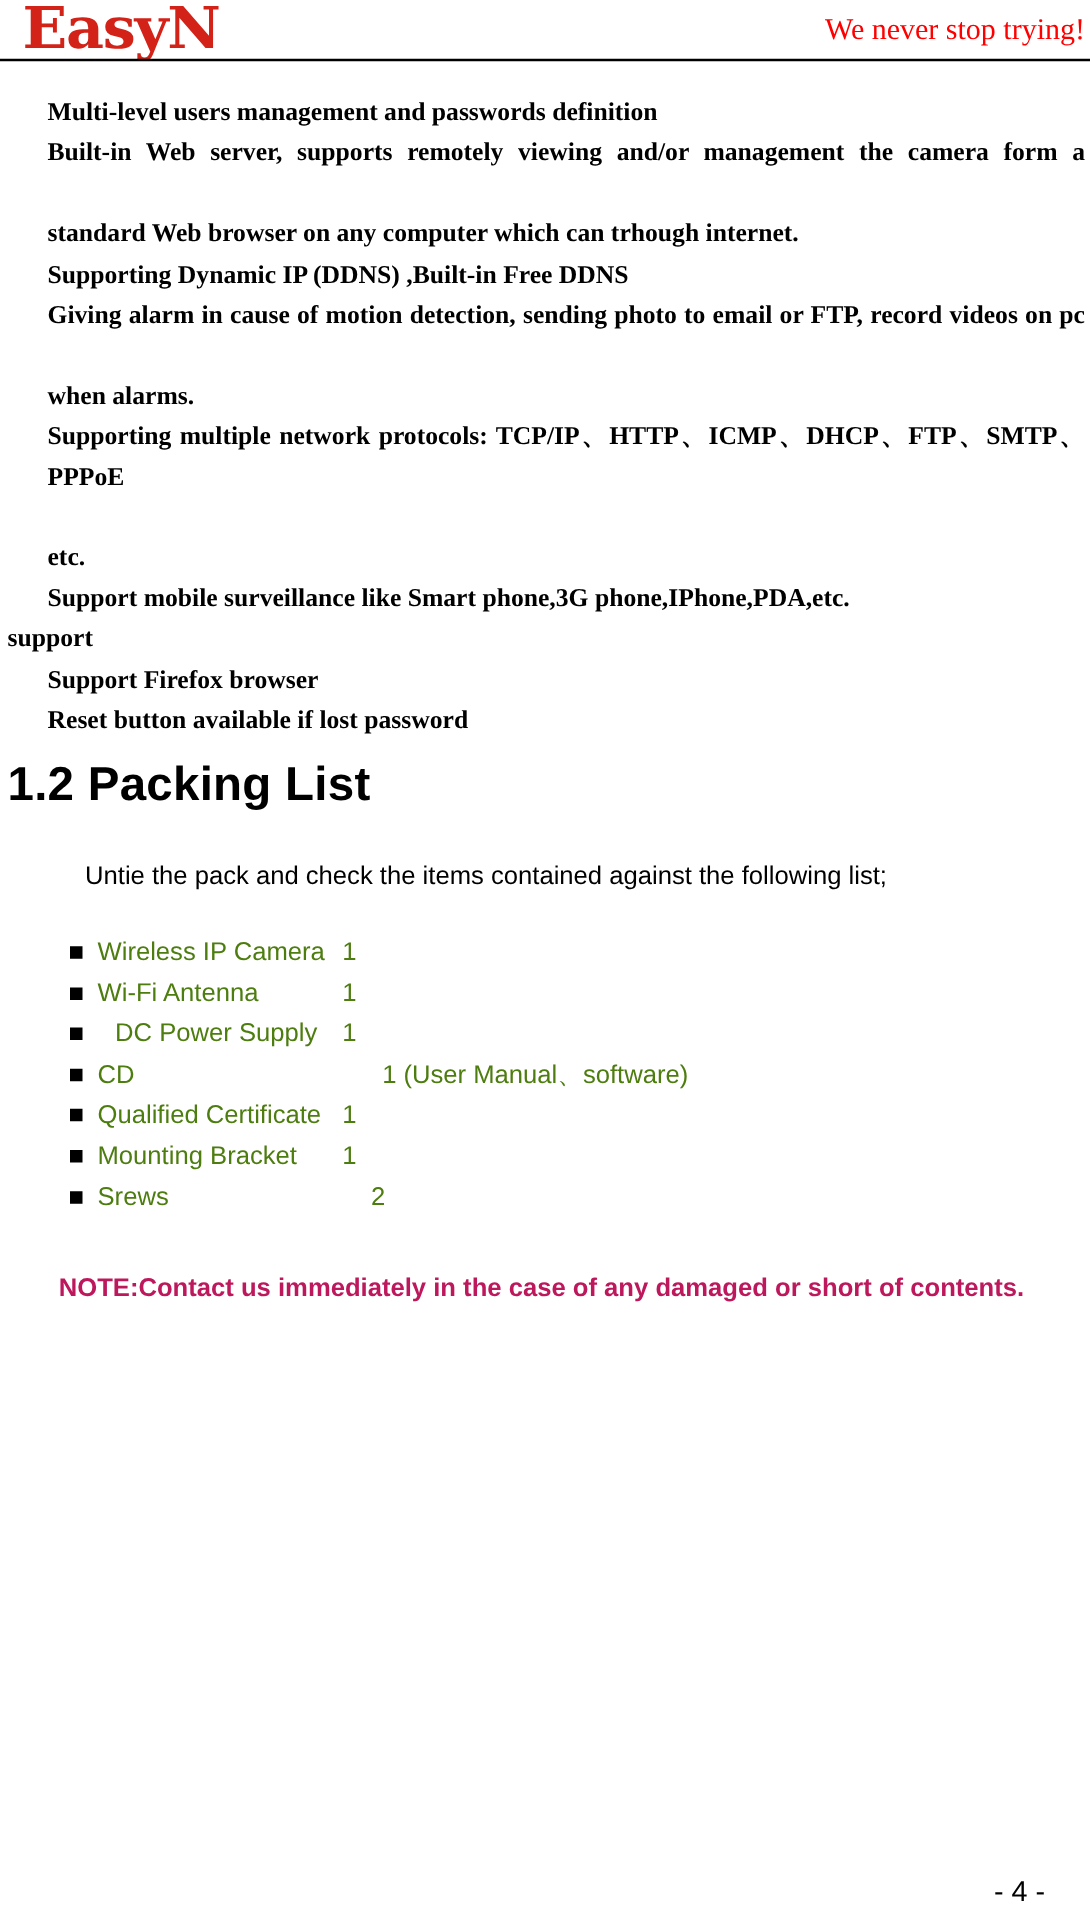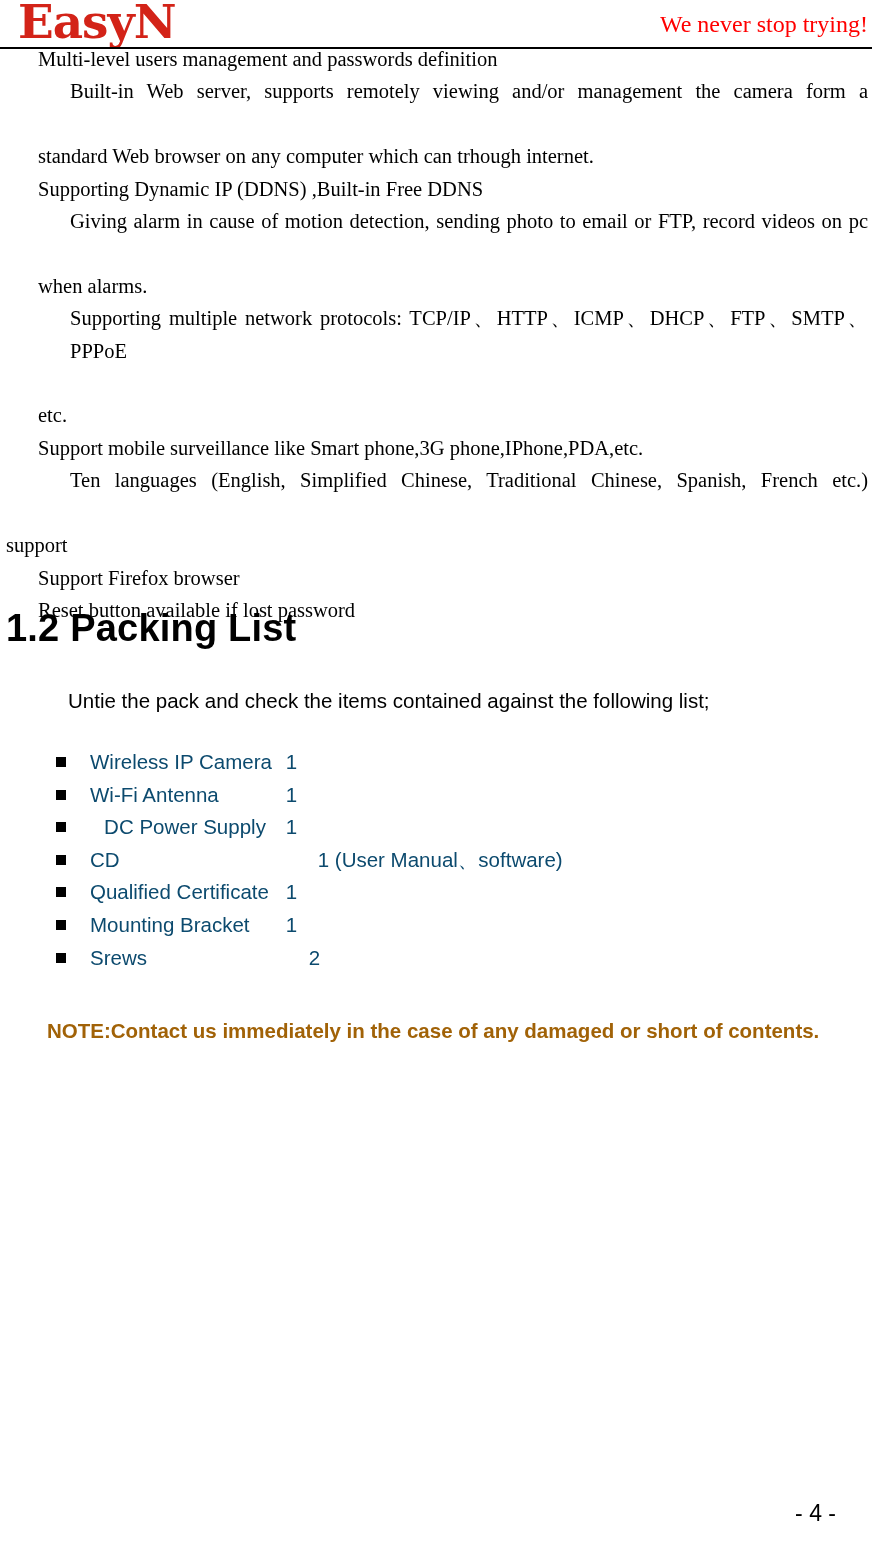--- a/index.html
+++ b/index.html
@@ -52,41 +52,41 @@
     top: 47px;
     width: 872px;
     height: 2px;
     background: #000000;
   }
 
   
   .feature-list {
     position: absolute;
     left: 0;
-    top: 43px;
-    width: 872px;
+    top: 74px;
+    width: 872px;
+    font-weight: bold;
   }
   .feature-line {
     font-family: "Liberation Serif", serif;
     font-size: 20.5px;
     line-height: 32.4px;
     color: #000;
     margin: 0;
     padding: 0 4px 0 38px;
     text-align: justify;
     text-justify: inter-word;
   }
   
   .feature-line.nomargin {
     padding-left: 6px;
   }
   .j-force {
     display: block;
     text-align: justify;
-    margin-left: 32px;
   }
   .j-force::after {
     content: "";
     display: inline-block;
     width: 100%;
   }
 
   
   .section-heading {
     position: absolute;
@@ -119,23 +119,23 @@
     margin: 0;
     padding: 0;
     position: relative;
     top: 32px;
   }
   .packing-item {
     display: block;
     position: relative;
     height: 32.6px;
     line-height: 32.6px;
-    padding-left: 56px;
-    font-size: 20.5px;
-    color: #0c4a6e;
+    padding-left: 44px;
+    font-size: 20.5px;
+    color: #4d7c0f;
     white-space: nowrap;
   }
   .bullet-square {
     position: absolute;
     left: 56px;
     top: 11px;
     width: 10px;
     height: 10px;
     background: #000;
   }
@@ -151,21 +151,21 @@
 
   
   .packing-note {
     position: absolute;
     left: 47px;
     top: 1018px;
     font-family: "Liberation Sans", sans-serif;
     font-weight: bold;
     font-size: 20.5px;
     line-height: 26px;
-    color: #a16207;
+    color: #be185d;
     white-space: nowrap;
   }
 
   
   .page-footer {
     position: absolute;
     right: 36px;
     bottom: 18px;
     font-family: "Liberation Sans", sans-serif;
     font-size: 23px;
@@ -205,23 +205,20 @@
   <p class="feature-line">
     <span class="j-force">Supporting multiple network protocols: TCP/IP、HTTP、ICMP、DHCP、FTP、SMTP、PPPoE</span>
     <span>etc.</span>
   </p>
 
   <p class="feature-line">
     <span>Support mobile surveillance like Smart phone,3G phone,IPhone,PDA,etc.</span>
   </p>
 
 
-  <p class="feature-line">
-    <span class="j-force">Ten languages (English, Simplified Chinese, Traditional Chinese, Spanish, French etc.)</span>
-  </p>
   <p class="feature-line nomargin">
     <span>support</span>
   </p>
 
   <p class="feature-line">
     <span>Support Firefox browser</span>
   </p>
 
   <p class="feature-line">
     <span>Reset button available if lost password</span>

